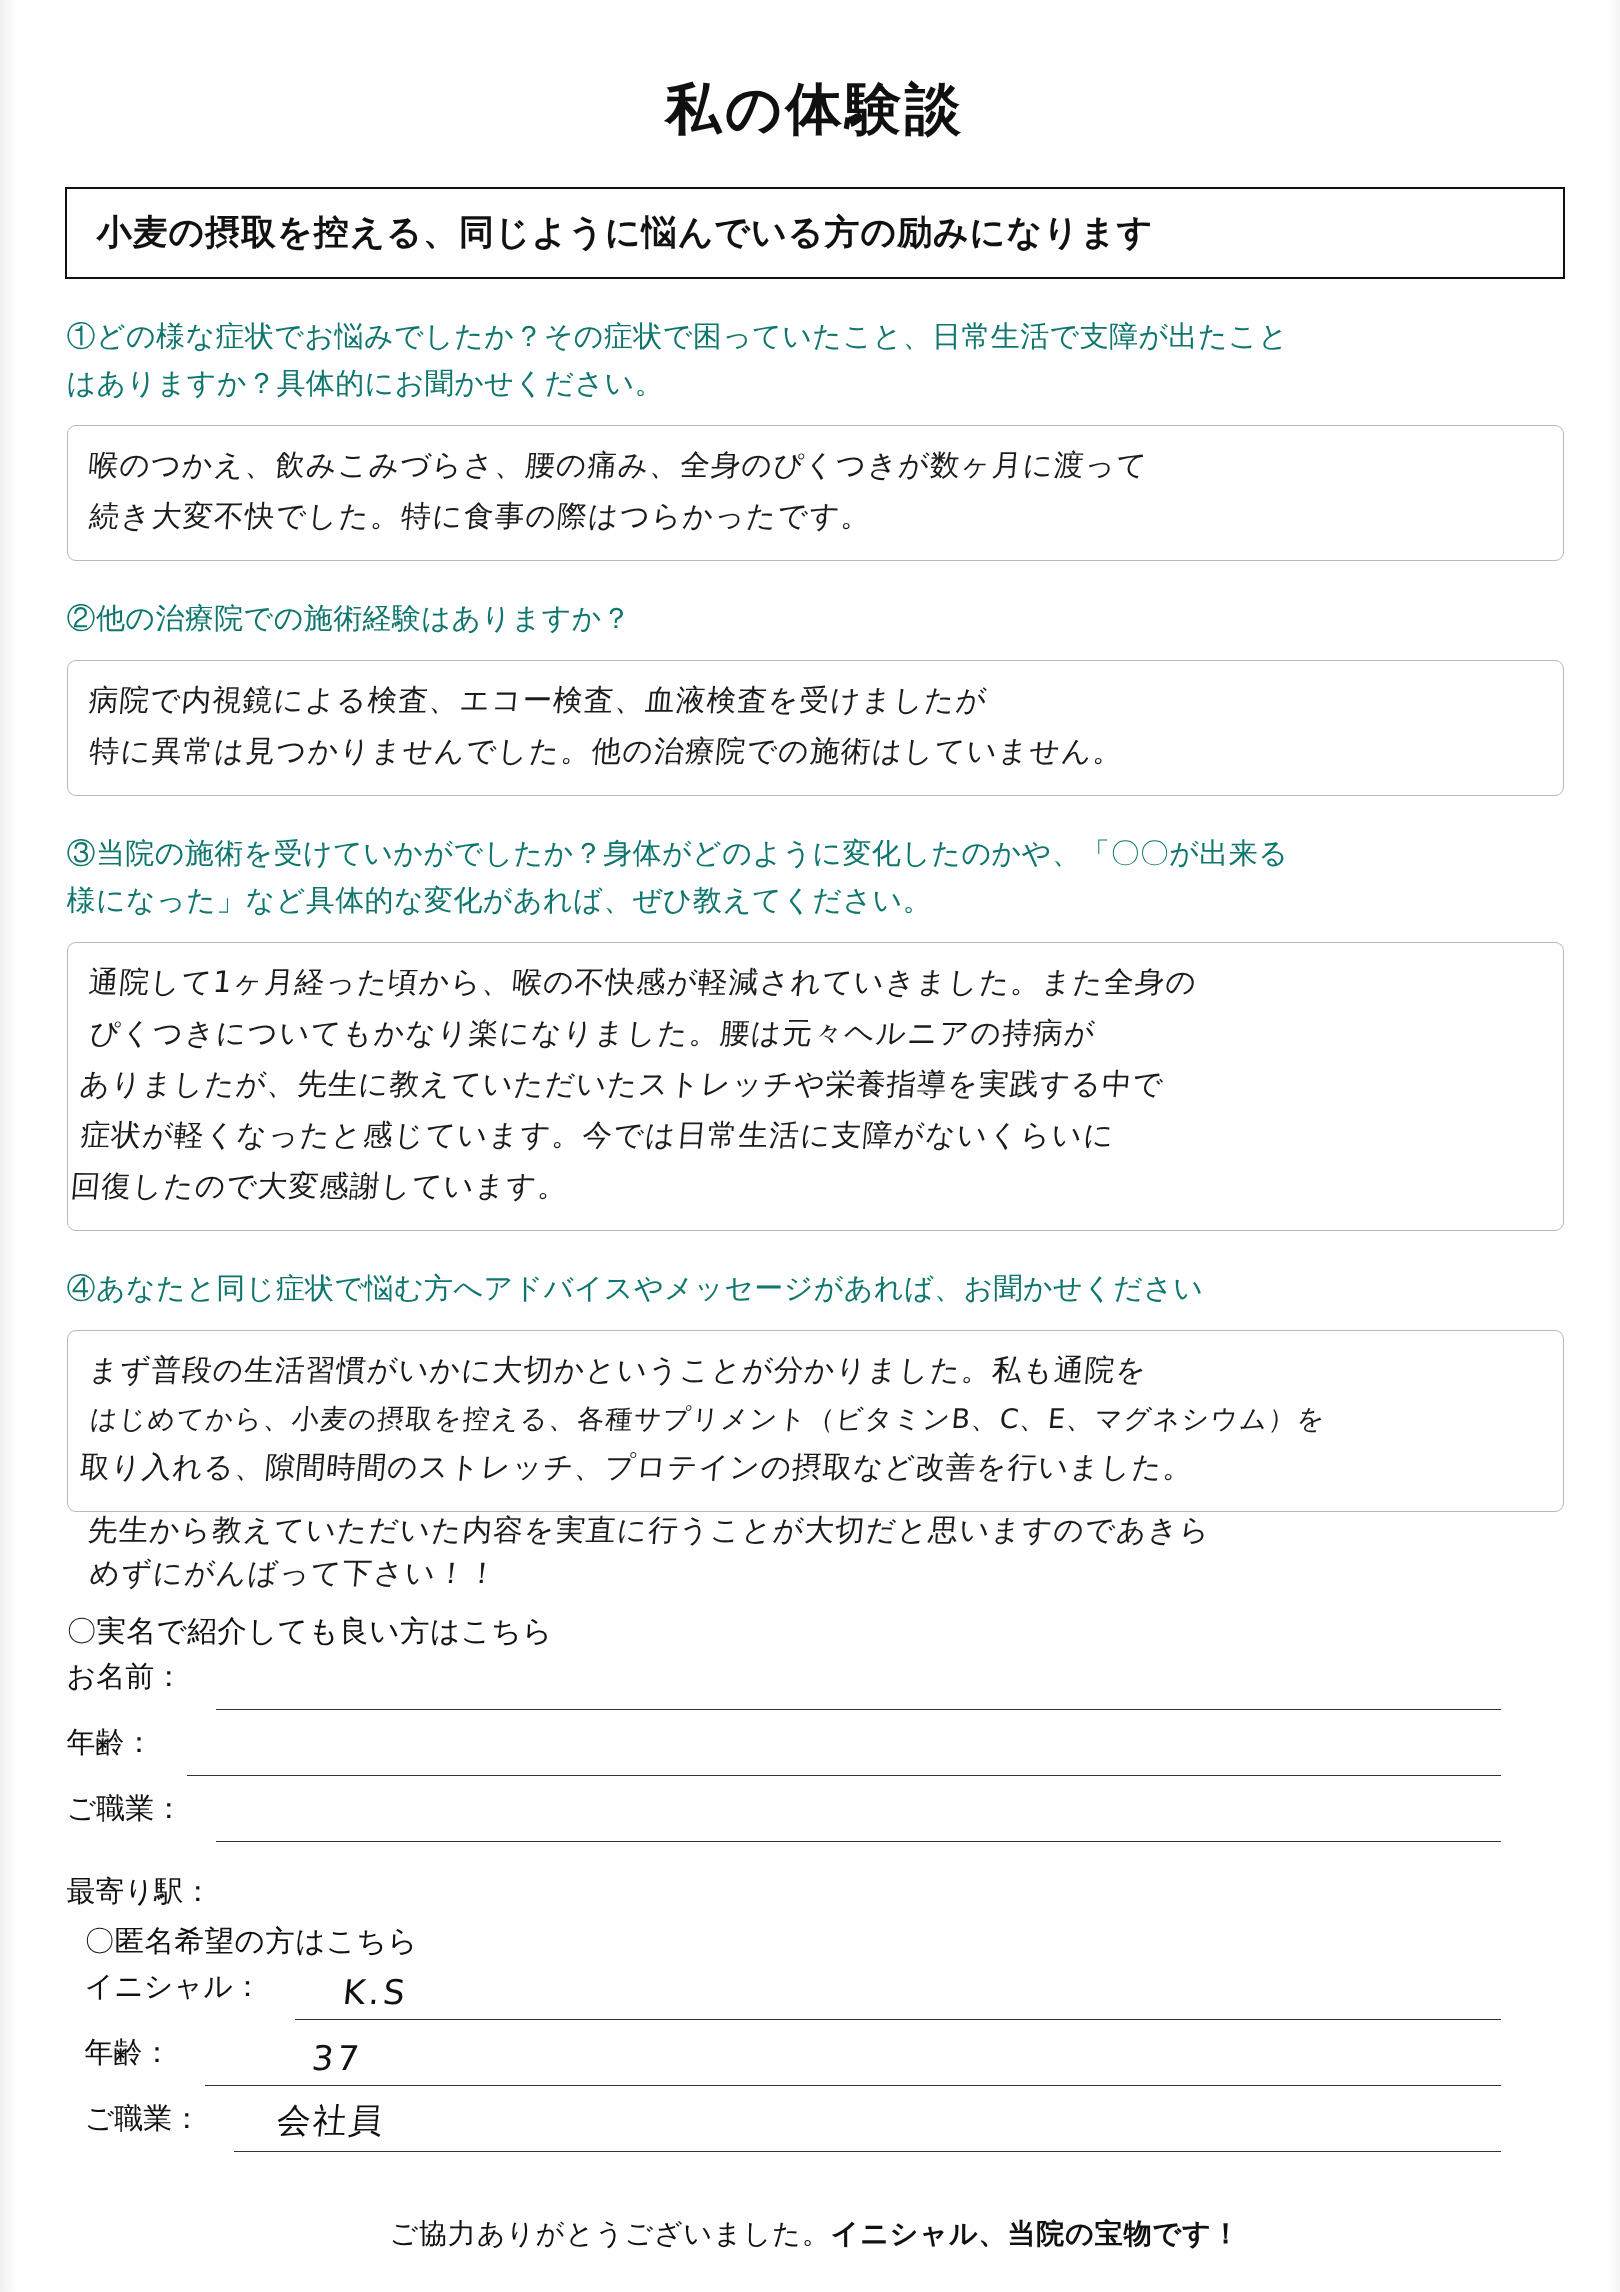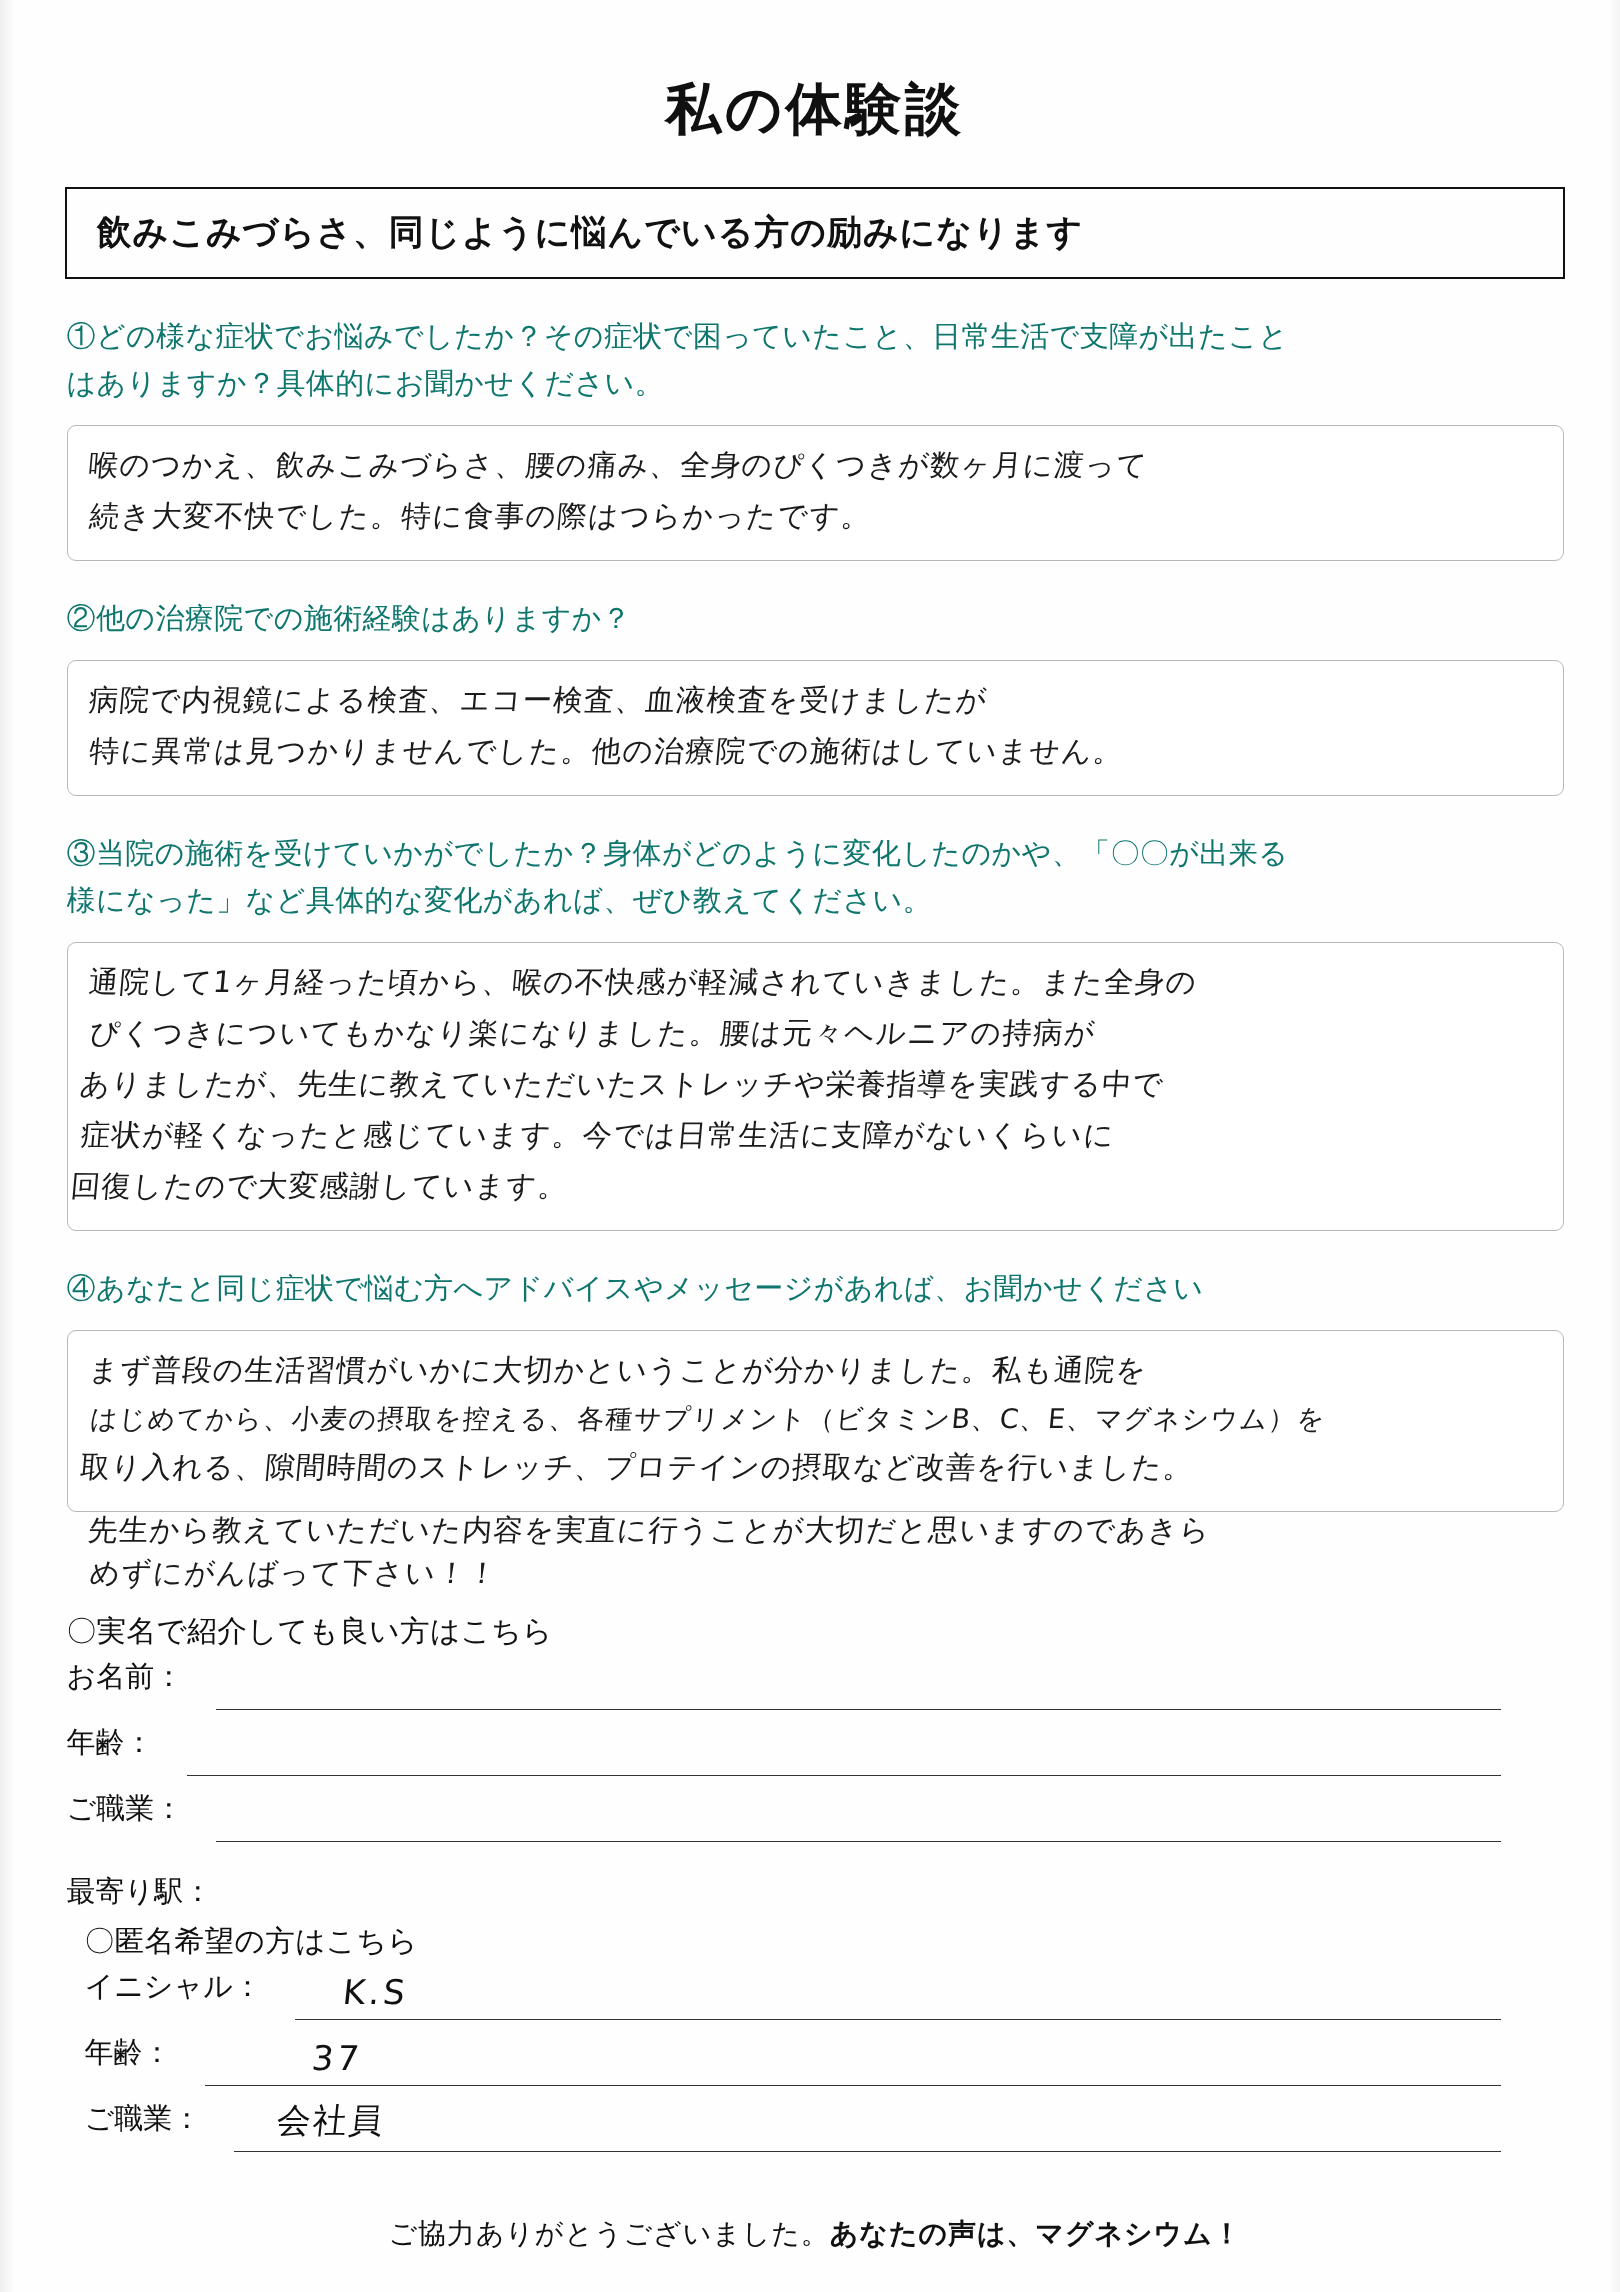--- a/index.html
+++ b/index.html
@@ -156,21 +156,21 @@
 <body>
 
 <div class="page">
   <div class="scan-edge-left"></div>
   <div class="scan-edge-right"></div>
 
   <div class="doc">
 
     <div class="title">私の体験談</div>
 
-    <div class="banner">飲みこみづらさ、同じように悩んでいる方の励みになります</div>
+    <div class="banner">小麦の摂取を控える、同じように悩んでいる方の励みになります</div>
 
     <div class="question">
       <div>①どの様な症状でお悩みでしたか？その症状で困っていたこと、日常生活で支障が出たこと</div>
       <div>はありますか？具体的にお聞かせください。</div>
     </div>
     <div class="answer-box">
       <div class="hand">
         <span class="ln">喉のつかえ、飲みこみづらさ、腰の痛み、全身のぴくつきが数ヶ月に渡って</span>
         <span class="ln">続き大変不快でした。特に食事の際はつらかったです。</span>
       </div>
@@ -268,18 +268,18 @@
         <div class="field">
           <span class="lbl">ご職業：</span>
           <span class="rule">
             <span class="val" style="left:43px;letter-spacing:1.8px;">会社員</span>
           </span>
         </div>
       </div>
     </div>
 
     <div class="footer">
-      <span>ご協力ありがとうございました。</span><span class="bold">あなたの声は、マグネシウム！</span>
+      <span>ご協力ありがとうございました。</span><span class="bold">イニシャル、当院の宝物です！</span>
     </div>
 
   </div>
 </div>
 
 
 </body></html>

